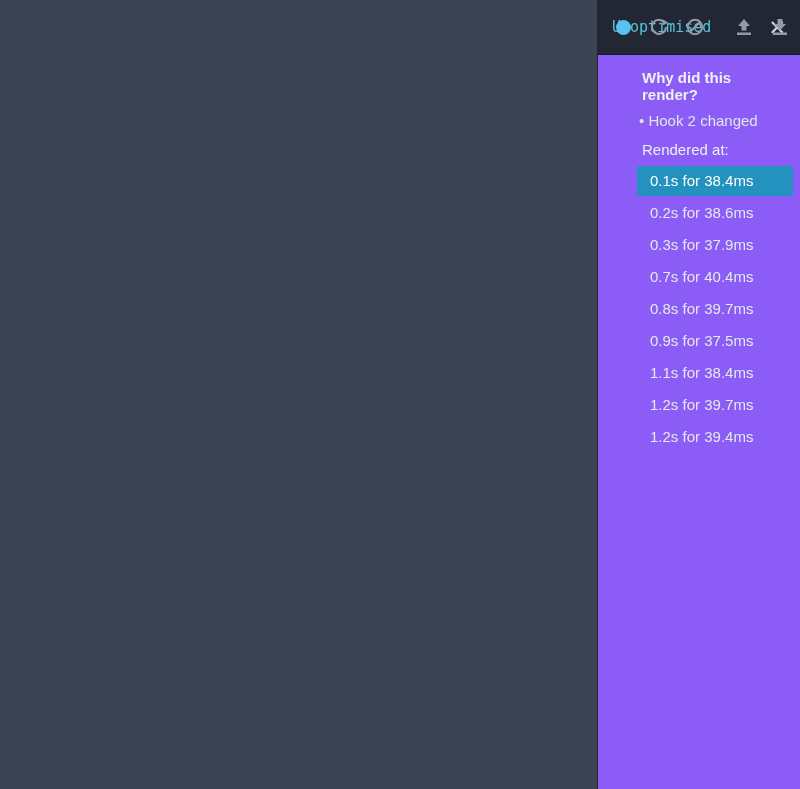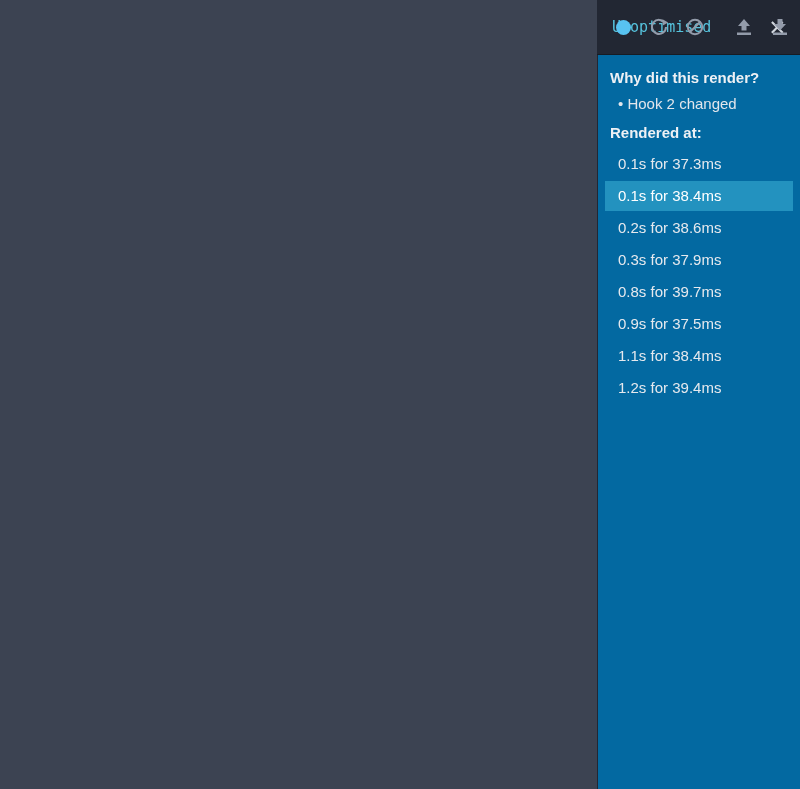--- a/index.html
+++ b/index.html
@@ -32,24 +32,24 @@
     border-bottom:1px solid #171b23; padding:0 14px; height:55px;
   }
   .phead .ptitle { flex:1; font-family:"DejaVu Sans Mono",monospace; font-size:15px; color:#56c3dd; }
   .phead .pclose { font-size:21px; color:#d3d8df; cursor:pointer; line-height:1; }
 
   
   .flame { background:#222733; padding-top:7px; overflow:hidden; }
   .frow { display:flex; height:22px; margin:0 12px 2px 10px; }
 
   
-  .details { background:#0369a1; padding-top:14px; font-size:15px; overflow:hidden; }
+  .details { background:#8b5cf6; padding-top:14px; font-size:15px; overflow:hidden;padding-left:32px; }
   .why-title { font-weight:bold; margin:0 12px 9px; color:#eef1f5; }
-  .why-item { margin:0 20px 12px; color:#e2e6ec; }
-  .rendered-title { font-weight:bold; margin:0 12px 8px; color:#eef1f5; }
+  .why-item { margin:0 9px 12px; color:#e2e6ec; }
+  .rendered-title { font-weight:normal; margin:0 12px 8px; color:#eef1f5; }
   .ritem {
     height:30px; line-height:30px; margin:0 7px 2px; padding-left:13px;
     color:#e6e9ee; cursor:pointer; white-space:nowrap;
   }
   .ritem.selected { background:#2392bf; color:#ffffff; }
 </style>
 </head>
 <body>
 
 <div class="app">
@@ -127,24 +127,25 @@
     </div>
 
   <div class="details">
     <div class="why-title">Why did this render?</div>
     <div class="why-item">
       <span>•</span>
       <span>Hook 2 changed</span>
     </div>
     <div class="rendered-title">Rendered at:</div>
     <div id="rlist">
-        <div class="ritem">0.1s for 37.3ms</div>
         <div class="ritem selected">0.1s for 38.4ms</div>
         <div class="ritem">0.2s for 38.6ms</div>
         <div class="ritem">0.3s for 37.9ms</div>
+        <div class="ritem">0.7s for 40.4ms</div>
         <div class="ritem">0.8s for 39.7ms</div>
         <div class="ritem">0.9s for 37.5ms</div>
         <div class="ritem">1.1s for 38.4ms</div>
+        <div class="ritem">1.2s for 39.7ms</div>
         <div class="ritem">1.2s for 39.4ms</div>
       </div>
   </div>
 
 </div>
 
 </body></html>

